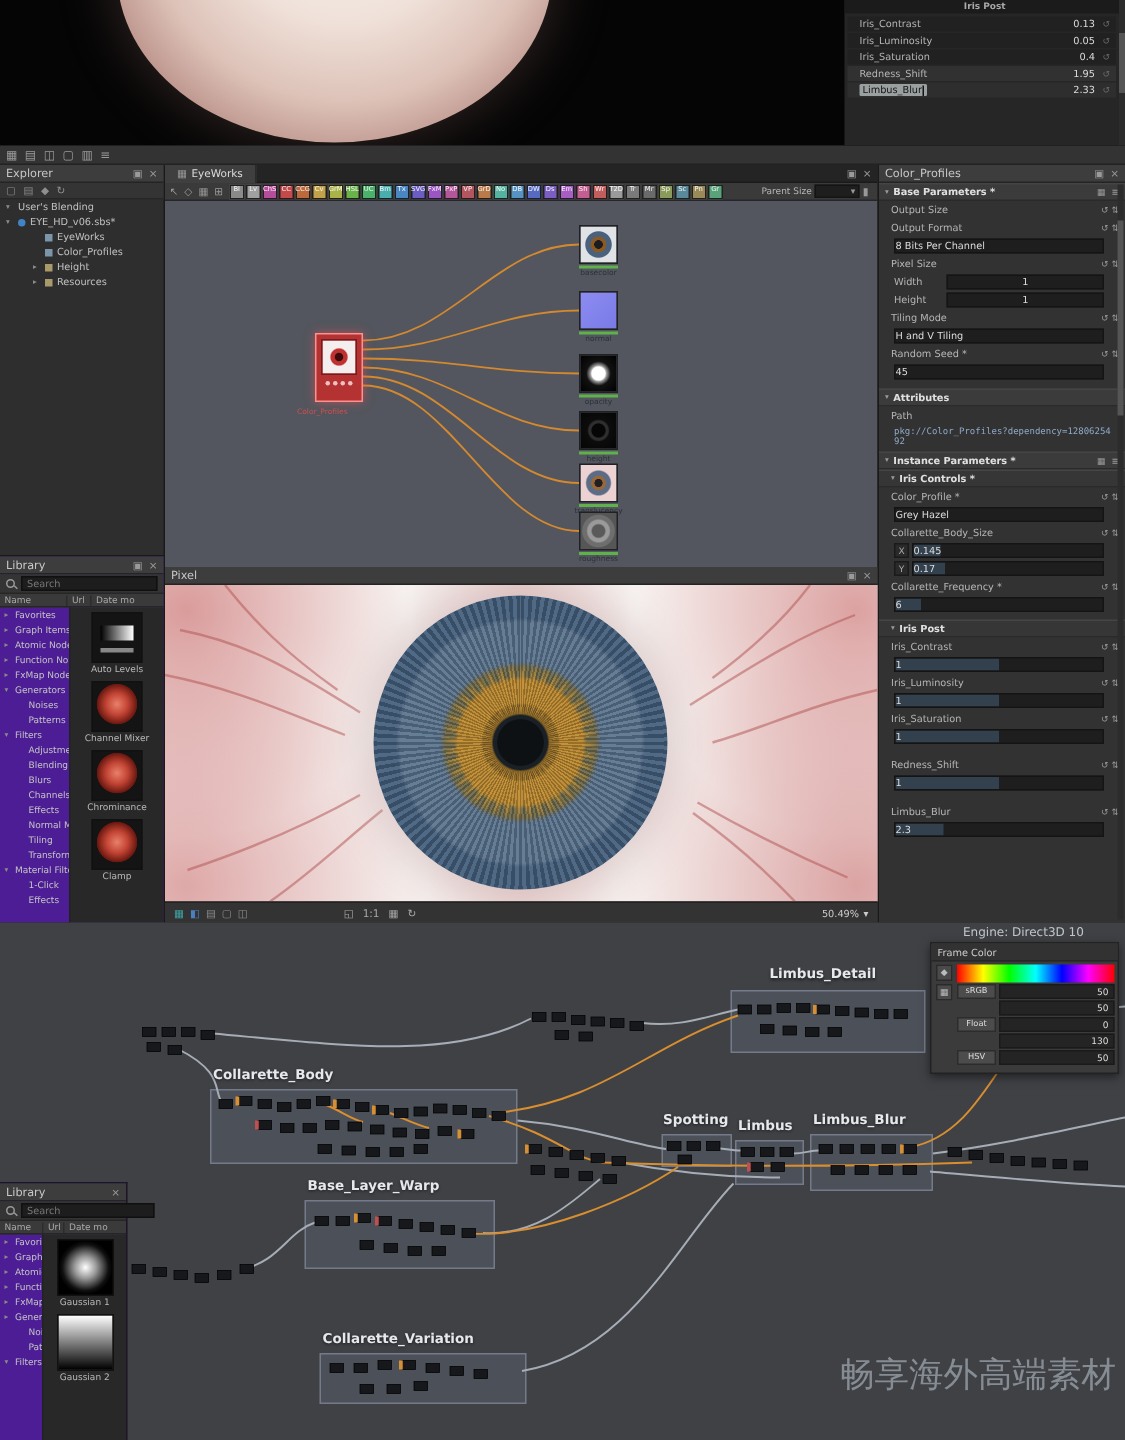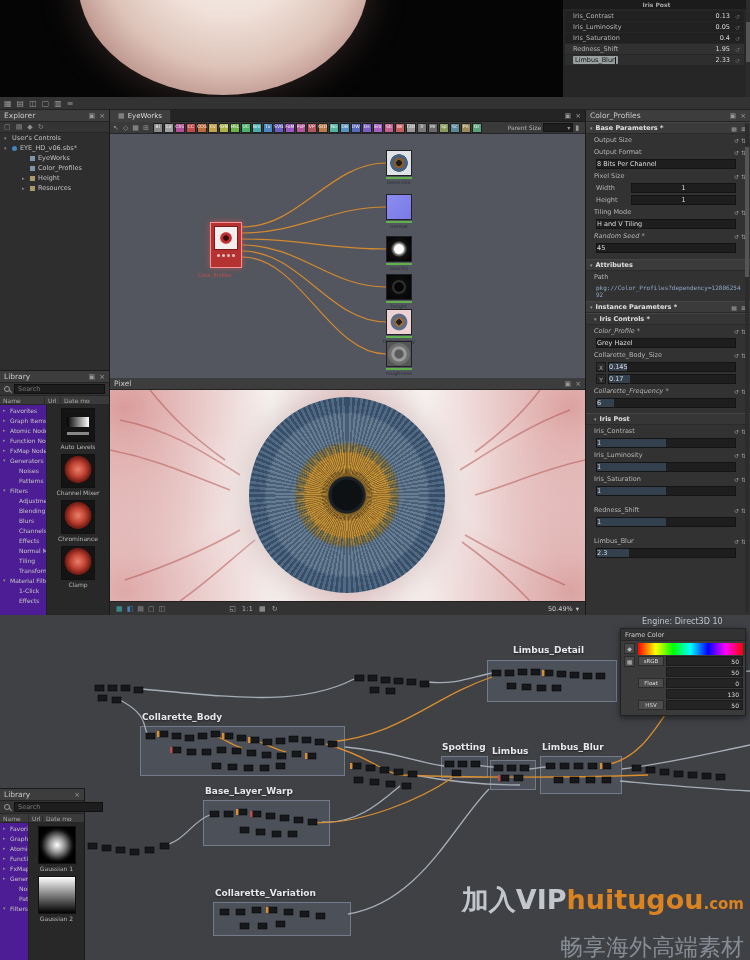--- a/index.html
+++ b/index.html
@@ -73,21 +73,21 @@
 .obar{width:26px;height:2px;background:#5fb14c;margin-top:1px}
 .olbl{width:34px;margin-left:-4px;text-align:center;font-size:5px;color:#2c3138}
 
 #props{left:585px;top:110px;width:165px;height:505px;background:#323232;border-left:1px solid #1a1a1a}
 .sec{display:flex;align-items:center;gap:3px;height:12px;background:#3b3b3b;border-top:1px solid #454545;border-bottom:1px solid #2a2a2a;padding:0 4px;font-size:6.5px;color:#e0e0e0;font-weight:bold}
 .sec .arr{color:#9a9a9a;font-size:5px}
 .sec .wb{margin-left:auto;font-size:6px}
 .sec2{background:#363636;padding-left:8px;font-weight:bold}
 .prow{display:flex;align-items:center;height:12px;padding:0 4px 0 8px;font-size:6.5px;color:#b5b5b5}
 .prow .wb{margin-left:auto;font-size:6px;gap:2px}
-.it{font-style:italic}
+.it{}
 .vwrap{display:flex;align-items:center;gap:2px;padding:1px 14px 1px 10px}
 .vrow{flex:1;height:10px;background:#1e1e1e;border:1px solid #141414;color:#ddd;font-size:6.5px;display:flex;align-items:center;justify-content:flex-start;position:relative;overflow:hidden}
 .vrow i{position:absolute;left:0;top:0;bottom:0;background:#33404d;width:var(--f,0%)}
 .vrow span{position:relative}
 .kv{display:flex;align-items:center;gap:3px;padding:1px 14px 1px 10px}
 .kl{width:32px;font-size:6.5px;color:#b5b5b5}
 .kb{flex:1;height:10px;background:#1e1e1e;border:1px solid #141414;color:#ddd;font-size:6.5px;display:flex;align-items:center;justify-content:center}
 .xy{display:flex;gap:2px;padding:1px 14px 1px 10px}
 .axisbox{width:10px;height:10px;background:#2a2a2a;border:1px solid #1a1a1a;color:#aaa;font-size:6px;display:flex;align-items:center;justify-content:center}
 .pathval{padding:1px 8px 3px 10px;font-size:6px;color:#8fa8c8;font-family:"DejaVu Sans Mono",monospace;word-break:break-all}
@@ -262,21 +262,21 @@
       </span>
     </div>
   <div class="etools">
     <span>▢</span>
       <span>▤</span>
       <span>◆</span>
       <span>↻</span>
   </div>
   <div class="erow">
       <span class="arr">▾</span>
-      <span>User's Controls</span>
+      <span>User's Blending</span>
     </div>
   <div class="erow ind1">
       <span class="arr">▾</span>
       <span class="eic" data-icon="pkg"></span>
       <span>EYE_HD_v06.sbs*</span>
     </div>
 
     <div class="erow ind2">
       <span class="arr"></span>
       <span class="eic" data-icon="graph"></span>
@@ -1218,16 +1218,15 @@
           <div class="tcell">
             <div class="lthumb" data-kind="linear"></div>
             <div class="tlabel">Gaussian 2</div>
           </div>
 
       </div>
     </div>
   </div>
 
   <div class="wm">
-    <div class="l1"><span>加入VIP</span><span class="br">huitugou</span><span class="tld">.com</span></div>
     <div class="l2">畅享海外高端素材</div>
   </div>
 </div>
 
 </body></html>

